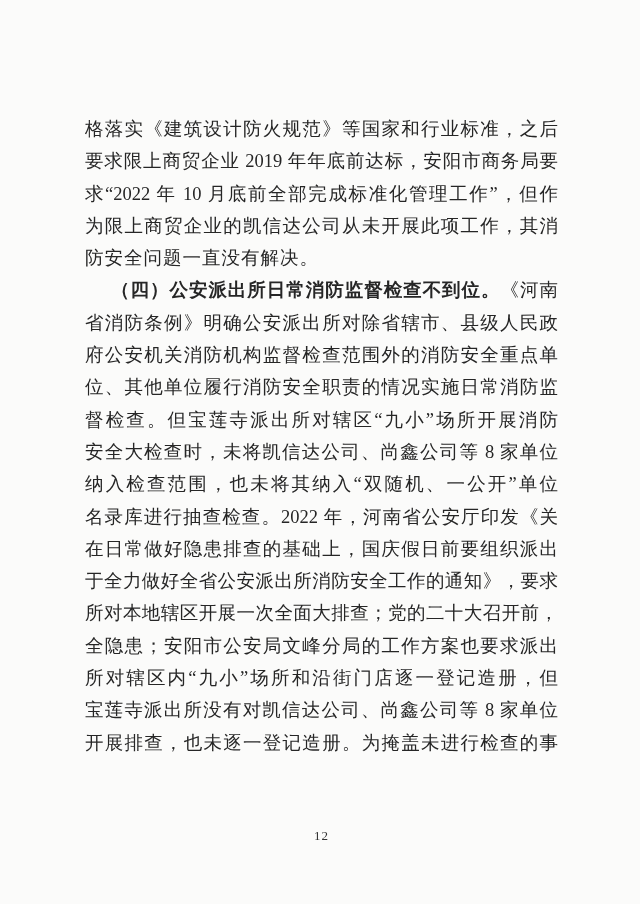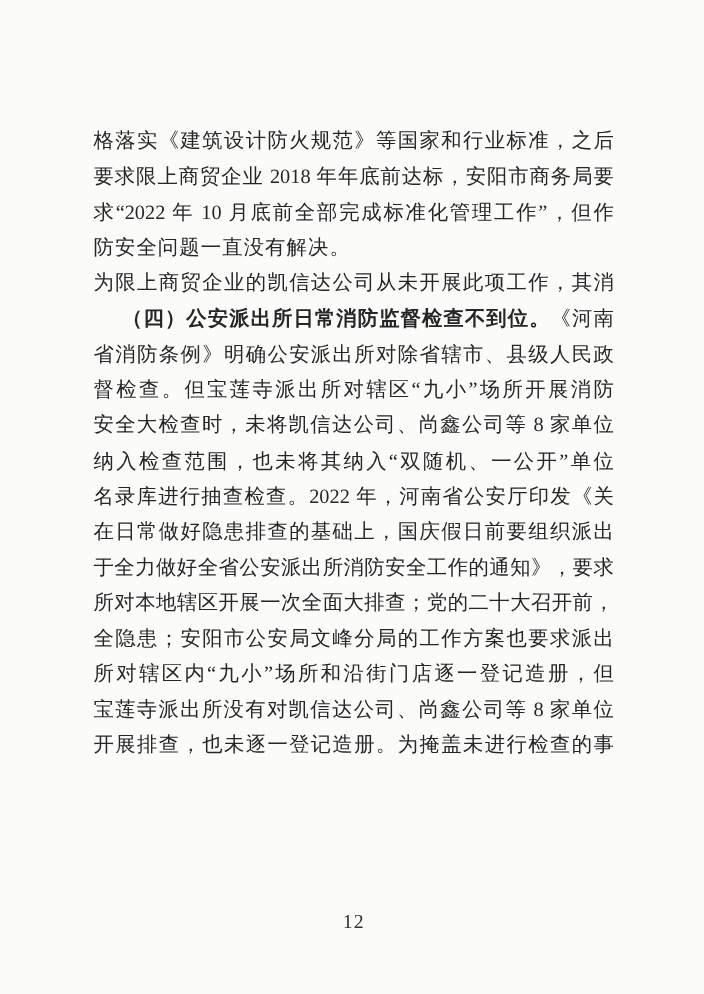--- a/index.html
+++ b/index.html
@@ -44,42 +44,44 @@
   .bold {
     font-weight: bold;
     margin-top: 28px;
   }
   .page-number {
     position: absolute;
     top: 828px;
     left: 85px;
     width: 473px;
     text-align: center;
-    font-size: 18px;
+    font-size: 13px;
     letter-spacing: 1px;
     color: #333333;
   }
 </style>
 </head>
 <body>
 
 <div class="page">
   <div class="text-block">
 
     <div class="para">
       <div class="line fill">格落实《建筑设计防火规范》等国家和行业标准，之后</div>
-      <div class="line fill">要求限上商贸企业 2018 年年底前达标，安阳市商务局要</div>
+      <div class="line fill">要求限上商贸企业 2019 年年底前达标，安阳市商务局要</div>
       <div class="line fill">求“2022 年 10 月底前全部完成标准化管理工作”，但作</div>
+      <div class="line fill">为限上商贸企业的凯信达公司从未开展此项工作，其消</div>
       <div class="line">防安全问题一直没有解决。</div>
-      <div class="line fill">为限上商贸企业的凯信达公司从未开展此项工作，其消</div>
     </div>
 
     <div class="para">
       <div class="line fill indent"><span class="bold">（四）公安派出所日常消防监督检查不到位。</span><span>《河南</span></div>
       <div class="line fill">省消防条例》明确公安派出所对除省辖市、县级人民政</div>
+      <div class="line fill">府公安机关消防机构监督检查范围外的消防安全重点单</div>
+      <div class="line fill">位、其他单位履行消防安全职责的情况实施日常消防监</div>
       <div class="line fill">督检查。但宝莲寺派出所对辖区“九小”场所开展消防</div>
       <div class="line fill">安全大检查时，未将凯信达公司、尚鑫公司等 8 家单位</div>
       <div class="line fill">纳入检查范围，也未将其纳入“双随机、一公开”单位</div>
       <div class="line fill">名录库进行抽查检查。2022 年，河南省公安厅印发《关</div>
       <div class="line fill">在日常做好隐患排查的基础上，国庆假日前要组织派出</div>
       <div class="line fill">于全力做好全省公安派出所消防安全工作的通知》，要求</div>
       <div class="line fill">所对本地辖区开展一次全面大排查；党的二十大召开前，</div>
       <div class="line fill">全隐患；安阳市公安局文峰分局的工作方案也要求派出</div>
       <div class="line fill">所对辖区内“九小”场所和沿街门店逐一登记造册，但</div>
       <div class="line fill">宝莲寺派出所没有对凯信达公司、尚鑫公司等 8 家单位</div>

